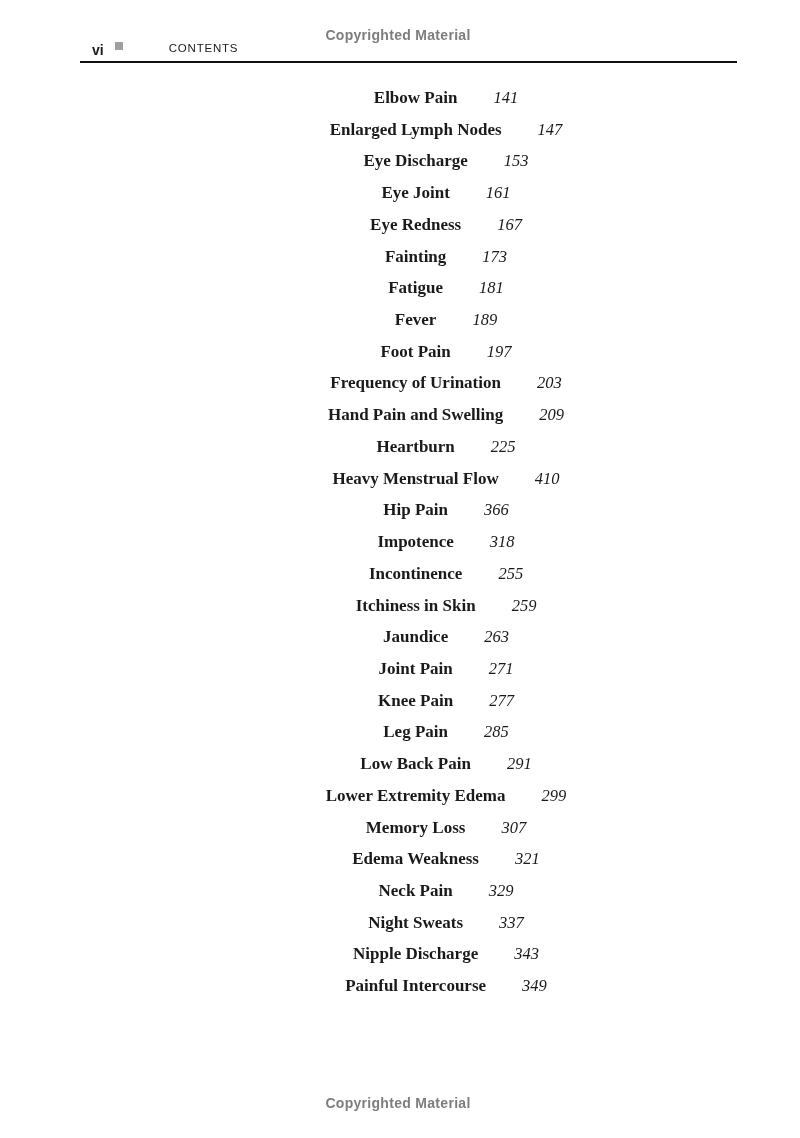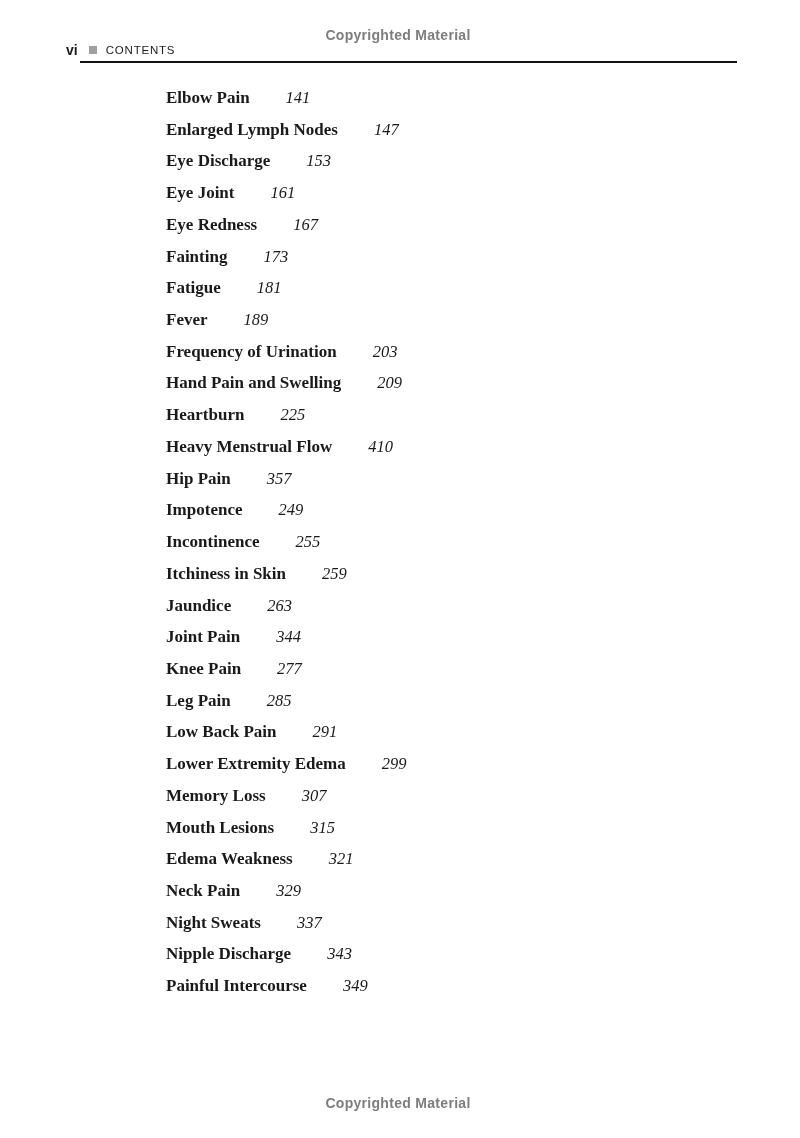--- a/index.html
+++ b/index.html
@@ -26,57 +26,58 @@
     text-align:center;
     color:var(--muted);
     font-weight:bold;
     font-size:14px;
     letter-spacing:0.3px;
   }
   .copyright.top{top:27px;}
   .copyright.bottom{top:1095px;}
   .running-head{
     position:absolute;
-    left:66px;top:42px;
+    left:92px;top:42px;
     width:657px;
     display:flex;
-    align-items:center;
     color:var(--text);
   }
   .folio{
     font-weight:bold;
     font-size:14px;
   }
   .head-square{
     display:inline-block;
     width:8px;height:8px;
     background:var(--square);
     margin:0 9px 0 11px;
   }
   .head-label{
     font-size:11.5px;
     letter-spacing:0.8px;
+    margin-left:37px;
   }
   .head-rule{
     position:absolute;
     left:80px;top:61px;
     width:657px;height:0;
     border-top:2px solid var(--rule);
   }
   .toc{
     position:absolute;
     left:166px;top:82px;
     width:560px;
     font-family:"Liberation Serif", serif;
     color:var(--text);
   }
   .toc-entry{
     height:31.73px;
     line-height:31.73px;
     white-space:nowrap;
+    text-align:center;
   }
   .toc-title{
     font-weight:bold;
     font-size:17px;
   }
   .toc-page{
     font-style:italic;
     font-size:16.5px;
     margin-left:36px;
   }
@@ -115,66 +116,66 @@
       <div class="toc-entry">
       <span class="toc-title">Fainting</span><span class="toc-page">173</span>
     </div>
       <div class="toc-entry">
       <span class="toc-title">Fatigue</span><span class="toc-page">181</span>
     </div>
       <div class="toc-entry">
       <span class="toc-title">Fever</span><span class="toc-page">189</span>
     </div>
       <div class="toc-entry">
+      <span class="toc-title">Foot Pain</span><span class="toc-page">197</span>
+    </div>
+      <div class="toc-entry">
       <span class="toc-title">Frequency of Urination</span><span class="toc-page">203</span>
     </div>
       <div class="toc-entry">
       <span class="toc-title">Hand Pain and Swelling</span><span class="toc-page">209</span>
     </div>
       <div class="toc-entry">
       <span class="toc-title">Heartburn</span><span class="toc-page">225</span>
     </div>
       <div class="toc-entry">
       <span class="toc-title">Heavy Menstrual Flow</span><span class="toc-page">410</span>
     </div>
       <div class="toc-entry">
-      <span class="toc-title">Hip Pain</span><span class="toc-page">357</span>
+      <span class="toc-title">Hip Pain</span><span class="toc-page">366</span>
     </div>
       <div class="toc-entry">
-      <span class="toc-title">Impotence</span><span class="toc-page">249</span>
+      <span class="toc-title">Impotence</span><span class="toc-page">318</span>
     </div>
       <div class="toc-entry">
       <span class="toc-title">Incontinence</span><span class="toc-page">255</span>
     </div>
       <div class="toc-entry">
       <span class="toc-title">Itchiness in Skin</span><span class="toc-page">259</span>
     </div>
       <div class="toc-entry">
       <span class="toc-title">Jaundice</span><span class="toc-page">263</span>
     </div>
       <div class="toc-entry">
-      <span class="toc-title">Joint Pain</span><span class="toc-page">344</span>
+      <span class="toc-title">Joint Pain</span><span class="toc-page">271</span>
     </div>
       <div class="toc-entry">
       <span class="toc-title">Knee Pain</span><span class="toc-page">277</span>
     </div>
       <div class="toc-entry">
       <span class="toc-title">Leg Pain</span><span class="toc-page">285</span>
     </div>
       <div class="toc-entry">
       <span class="toc-title">Low Back Pain</span><span class="toc-page">291</span>
     </div>
       <div class="toc-entry">
       <span class="toc-title">Lower Extremity Edema</span><span class="toc-page">299</span>
     </div>
       <div class="toc-entry">
       <span class="toc-title">Memory Loss</span><span class="toc-page">307</span>
-    </div>
-      <div class="toc-entry">
-      <span class="toc-title">Mouth Lesions</span><span class="toc-page">315</span>
     </div>
       <div class="toc-entry">
       <span class="toc-title">Edema Weakness</span><span class="toc-page">321</span>
     </div>
       <div class="toc-entry">
       <span class="toc-title">Neck Pain</span><span class="toc-page">329</span>
     </div>
       <div class="toc-entry">
       <span class="toc-title">Night Sweats</span><span class="toc-page">337</span>
     </div>

